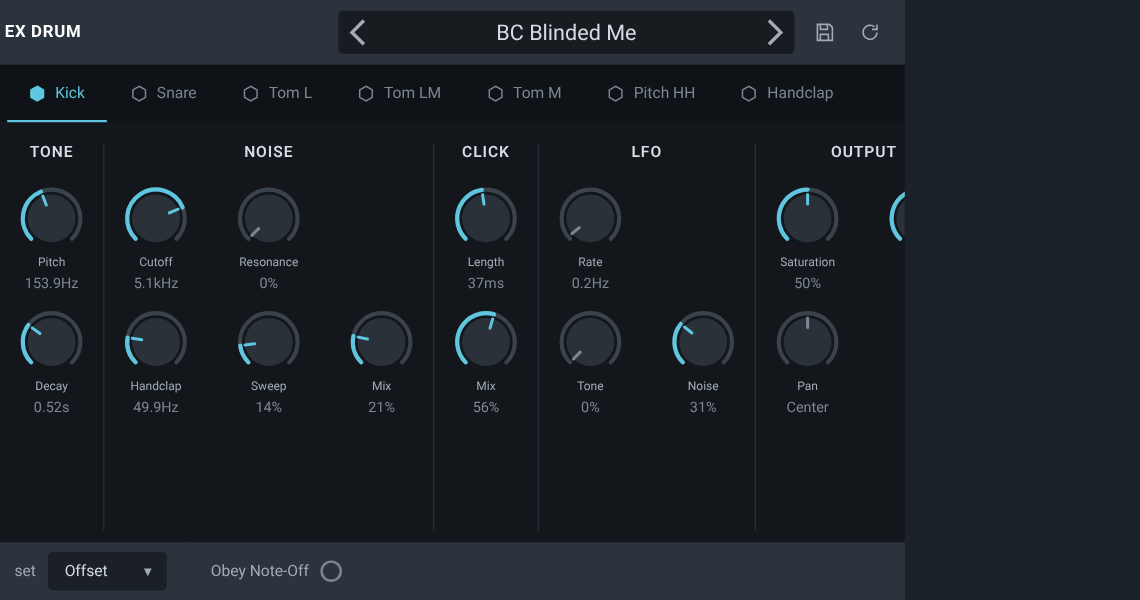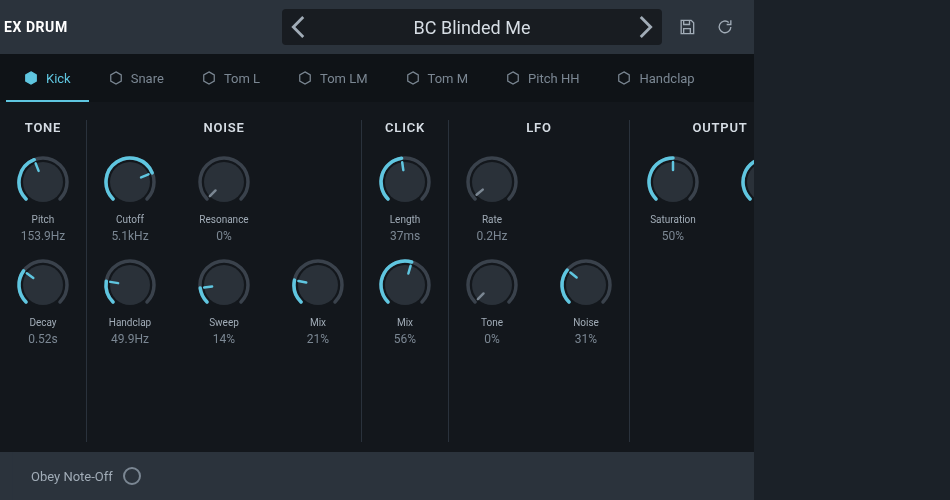--- a/index.html
+++ b/index.html
@@ -342,25 +342,47 @@
     <circle cx="28" cy="28" r="20" fill="var(--knob-body)"></circle>
     <path d="M 11.029437251522857 44.970562748477136 A 24 24 0 1 1 44.97056274847714 44.970562748477136" stroke="var(--knob-track)" stroke-width="3.5" fill="none" stroke-linecap="round"></path>
     <path d="M 11.029437251522857 44.970562748477136 A 24 24 0 0 1 28 4" stroke="var(--accent)" stroke-width="3.5" fill="none" stroke-linecap="round"></path>
     <line x1="28" y1="16" x2="28" y2="8" stroke="var(--accent)" stroke-width="2.5" stroke-linecap="round"></line>
   </svg>
               </div>
               <div class="klabel">V</div>
               <div class="kval"></div>
             </div>
           </div>
+          <div class="row">
+            <div class="kcell">
+              <div class="knob">
+                <svg viewBox="0 0 56 56">
+    <circle cx="28" cy="28" r="20" fill="var(--knob-body)"></circle>
+    <path d="M 11.029437251522857 44.970562748477136 A 24 24 0 1 1 44.97056274847714 44.970562748477136" stroke="var(--knob-track)" stroke-width="3.5" fill="none" stroke-linecap="round"></path>
+
+    <line x1="28" y1="16" x2="28" y2="8" stroke="var(--text-dim)" stroke-width="2.5" stroke-linecap="round"></line>
+  </svg>
+              </div>
+              <div class="klabel">Pan</div>
+              <div class="kval">Center</div>
+            </div>
+            <div class="kcell" style="overflow: hidden;"></div>
+          </div>
         </div>
       </div>
     </div>
 
   <div class="footer">
+    <div class="fgroup">
+      <span>set</span>
+      <div class="select">
+        <span>Offset</span>
+        <span class="caret">▼</span>
+      </div>
+    </div>
     <div class="fdiv"></div>
     <div class="fgroup">
       <span>Obey Note-Off</span>
       <span class="radio"></span>
     </div>
   </div>
 
 </div>
 
 </body></html>

